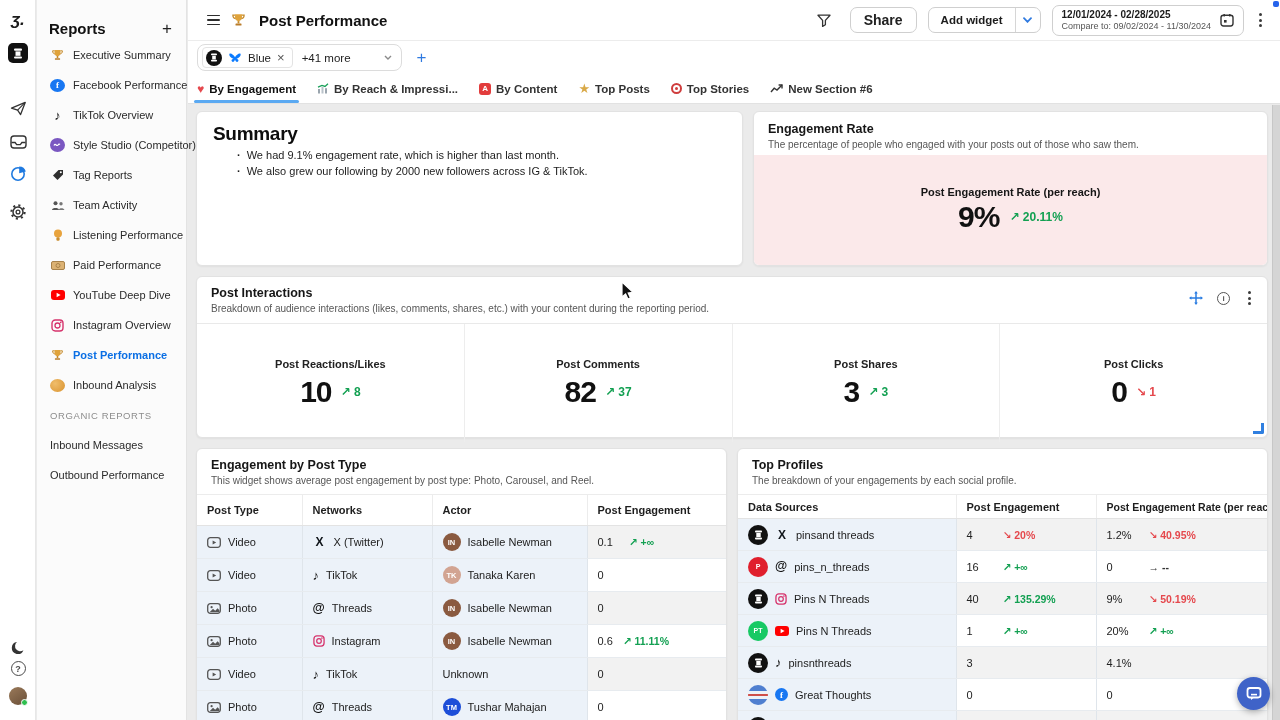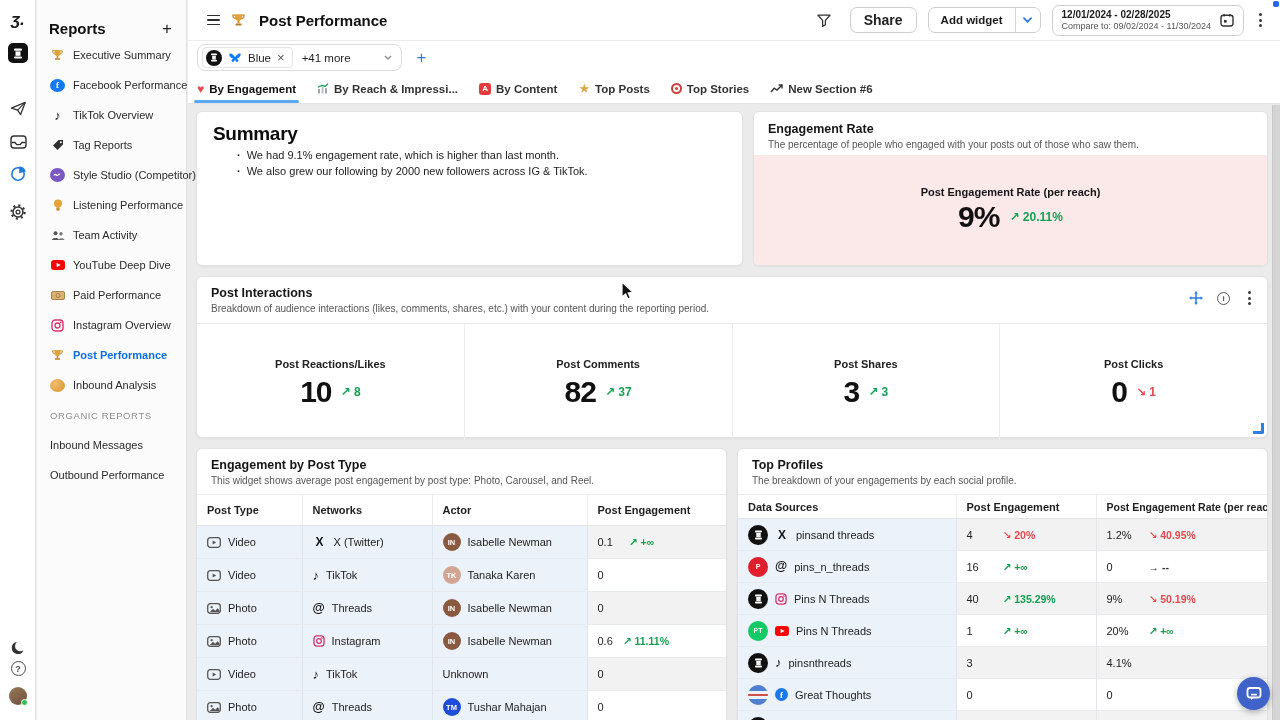--- a/index.html
+++ b/index.html
@@ -214,73 +214,73 @@
     </div>
     <div class="sb-item">
       <span class="ic circle-f">f</span>
       <span>Facebook Performance</span>
     </div>
     <div class="sb-item">
       <span class="ic note">♪</span>
       <span>TikTok Overview</span>
     </div>
     <div class="sb-item">
+      <span class="ic pcircle">
+          <svg width="9" height="6" viewBox="0 0 9 6">
+            <path d="M1 3.5c1.2-2.4 2-.2 3 0s1.8-2.4 3-1" fill="none" stroke="#fff" stroke-width="1.2"></path>
+          </svg>
+        </span>
+      <span>Style Studio (Competitor)</span>
+    </div>
+    <div class="sb-item">
       <span class="ic">
           <svg width="12" height="12" viewBox="0 0 12 12">
             <path d="M6.5 1H11v4.5L5.5 11 1 6.5z" fill="#2f2f2f"></path>
             <circle cx="8.8" cy="3.2" r="1" fill="#fff"></circle>
           </svg>
         </span>
       <span>Tag Reports</span>
-    </div>
-    <div class="sb-item">
-      <span class="ic pcircle">
-          <svg width="9" height="6" viewBox="0 0 9 6">
-            <path d="M1 3.5c1.2-2.4 2-.2 3 0s1.8-2.4 3-1" fill="none" stroke="#fff" stroke-width="1.2"></path>
-          </svg>
-        </span>
-      <span>Style Studio (Competitor)</span>
-    </div>
-    <div class="sb-item">
-      <span class="ic">
-          <svg width="10" height="13" viewBox="0 0 10 13">
-            <circle cx="5" cy="4.5" r="4" fill="#e8a33d"></circle>
-            <rect x="3.4" y="8.3" width="3.2" height="3.4" rx="1.2" fill="#c98d2e"></rect>
-          </svg>
-        </span>
-      <span>Listening Performance</span>
     </div>
     <div class="sb-item">
       <span class="ic">
           <svg width="14" height="11" viewBox="0 0 14 11">
             <circle cx="4.5" cy="3.3" r="2" fill="#555"></circle>
             <path d="M1 10c0-2.6 7-2.6 7 0z" fill="#555"></path>
             <circle cx="10" cy="3.8" r="1.7" fill="#777"></circle>
             <path d="M7.6 10c.4-2.2 5.4-2.2 5.8 0z" fill="#777"></path>
           </svg>
         </span>
       <span>Team Activity</span>
     </div>
     <div class="sb-item">
       <span class="ic">
+          <svg width="10" height="13" viewBox="0 0 10 13">
+            <circle cx="5" cy="4.5" r="4" fill="#e8a33d"></circle>
+            <rect x="3.4" y="8.3" width="3.2" height="3.4" rx="1.2" fill="#c98d2e"></rect>
+          </svg>
+        </span>
+      <span>Listening Performance</span>
+    </div>
+    <div class="sb-item">
+      <span class="ic">
+          <svg width="14" height="9" viewBox="0 0 14 9">
+            <rect x=".5" y=".5" width="13" height="8" rx="1.5" fill="#dcb273" stroke="#a8824a"></rect>
+            <circle cx="7" cy="4.5" r="2" fill="none" stroke="#a8824a"></circle>
+          </svg>
+        </span>
+      <span>Paid Performance</span>
+    </div>
+    <div class="sb-item">
+      <span class="ic">
           <svg width="14" height="10" viewBox="0 0 14 10">
             <rect width="14" height="10" rx="3" fill="#f00"></rect>
             <path d="M5.6 2.8v4.4L9.6 5z" fill="#fff"></path>
           </svg>
         </span>
       <span>YouTube Deep Dive</span>
-    </div>
-    <div class="sb-item">
-      <span class="ic">
-          <svg width="14" height="9" viewBox="0 0 14 9">
-            <rect x=".5" y=".5" width="13" height="8" rx="1.5" fill="#dcb273" stroke="#a8824a"></rect>
-            <circle cx="7" cy="4.5" r="2" fill="none" stroke="#a8824a"></circle>
-          </svg>
-        </span>
-      <span>Paid Performance</span>
     </div>
     <div class="sb-item">
       <span class="ic">
           <svg width="13" height="13" viewBox="0 0 13 13">
             <rect x="1" y="1" width="11" height="11" rx="3.2" fill="none" stroke="#d6336c" stroke-width="1.4"></rect>
             <circle cx="6.5" cy="6.5" r="2.5" fill="none" stroke="#d6336c" stroke-width="1.3"></circle>
             <circle cx="9.7" cy="3.3" r=".9" fill="#d6336c"></circle>
           </svg>
         </span>
       <span>Instagram Overview</span>

